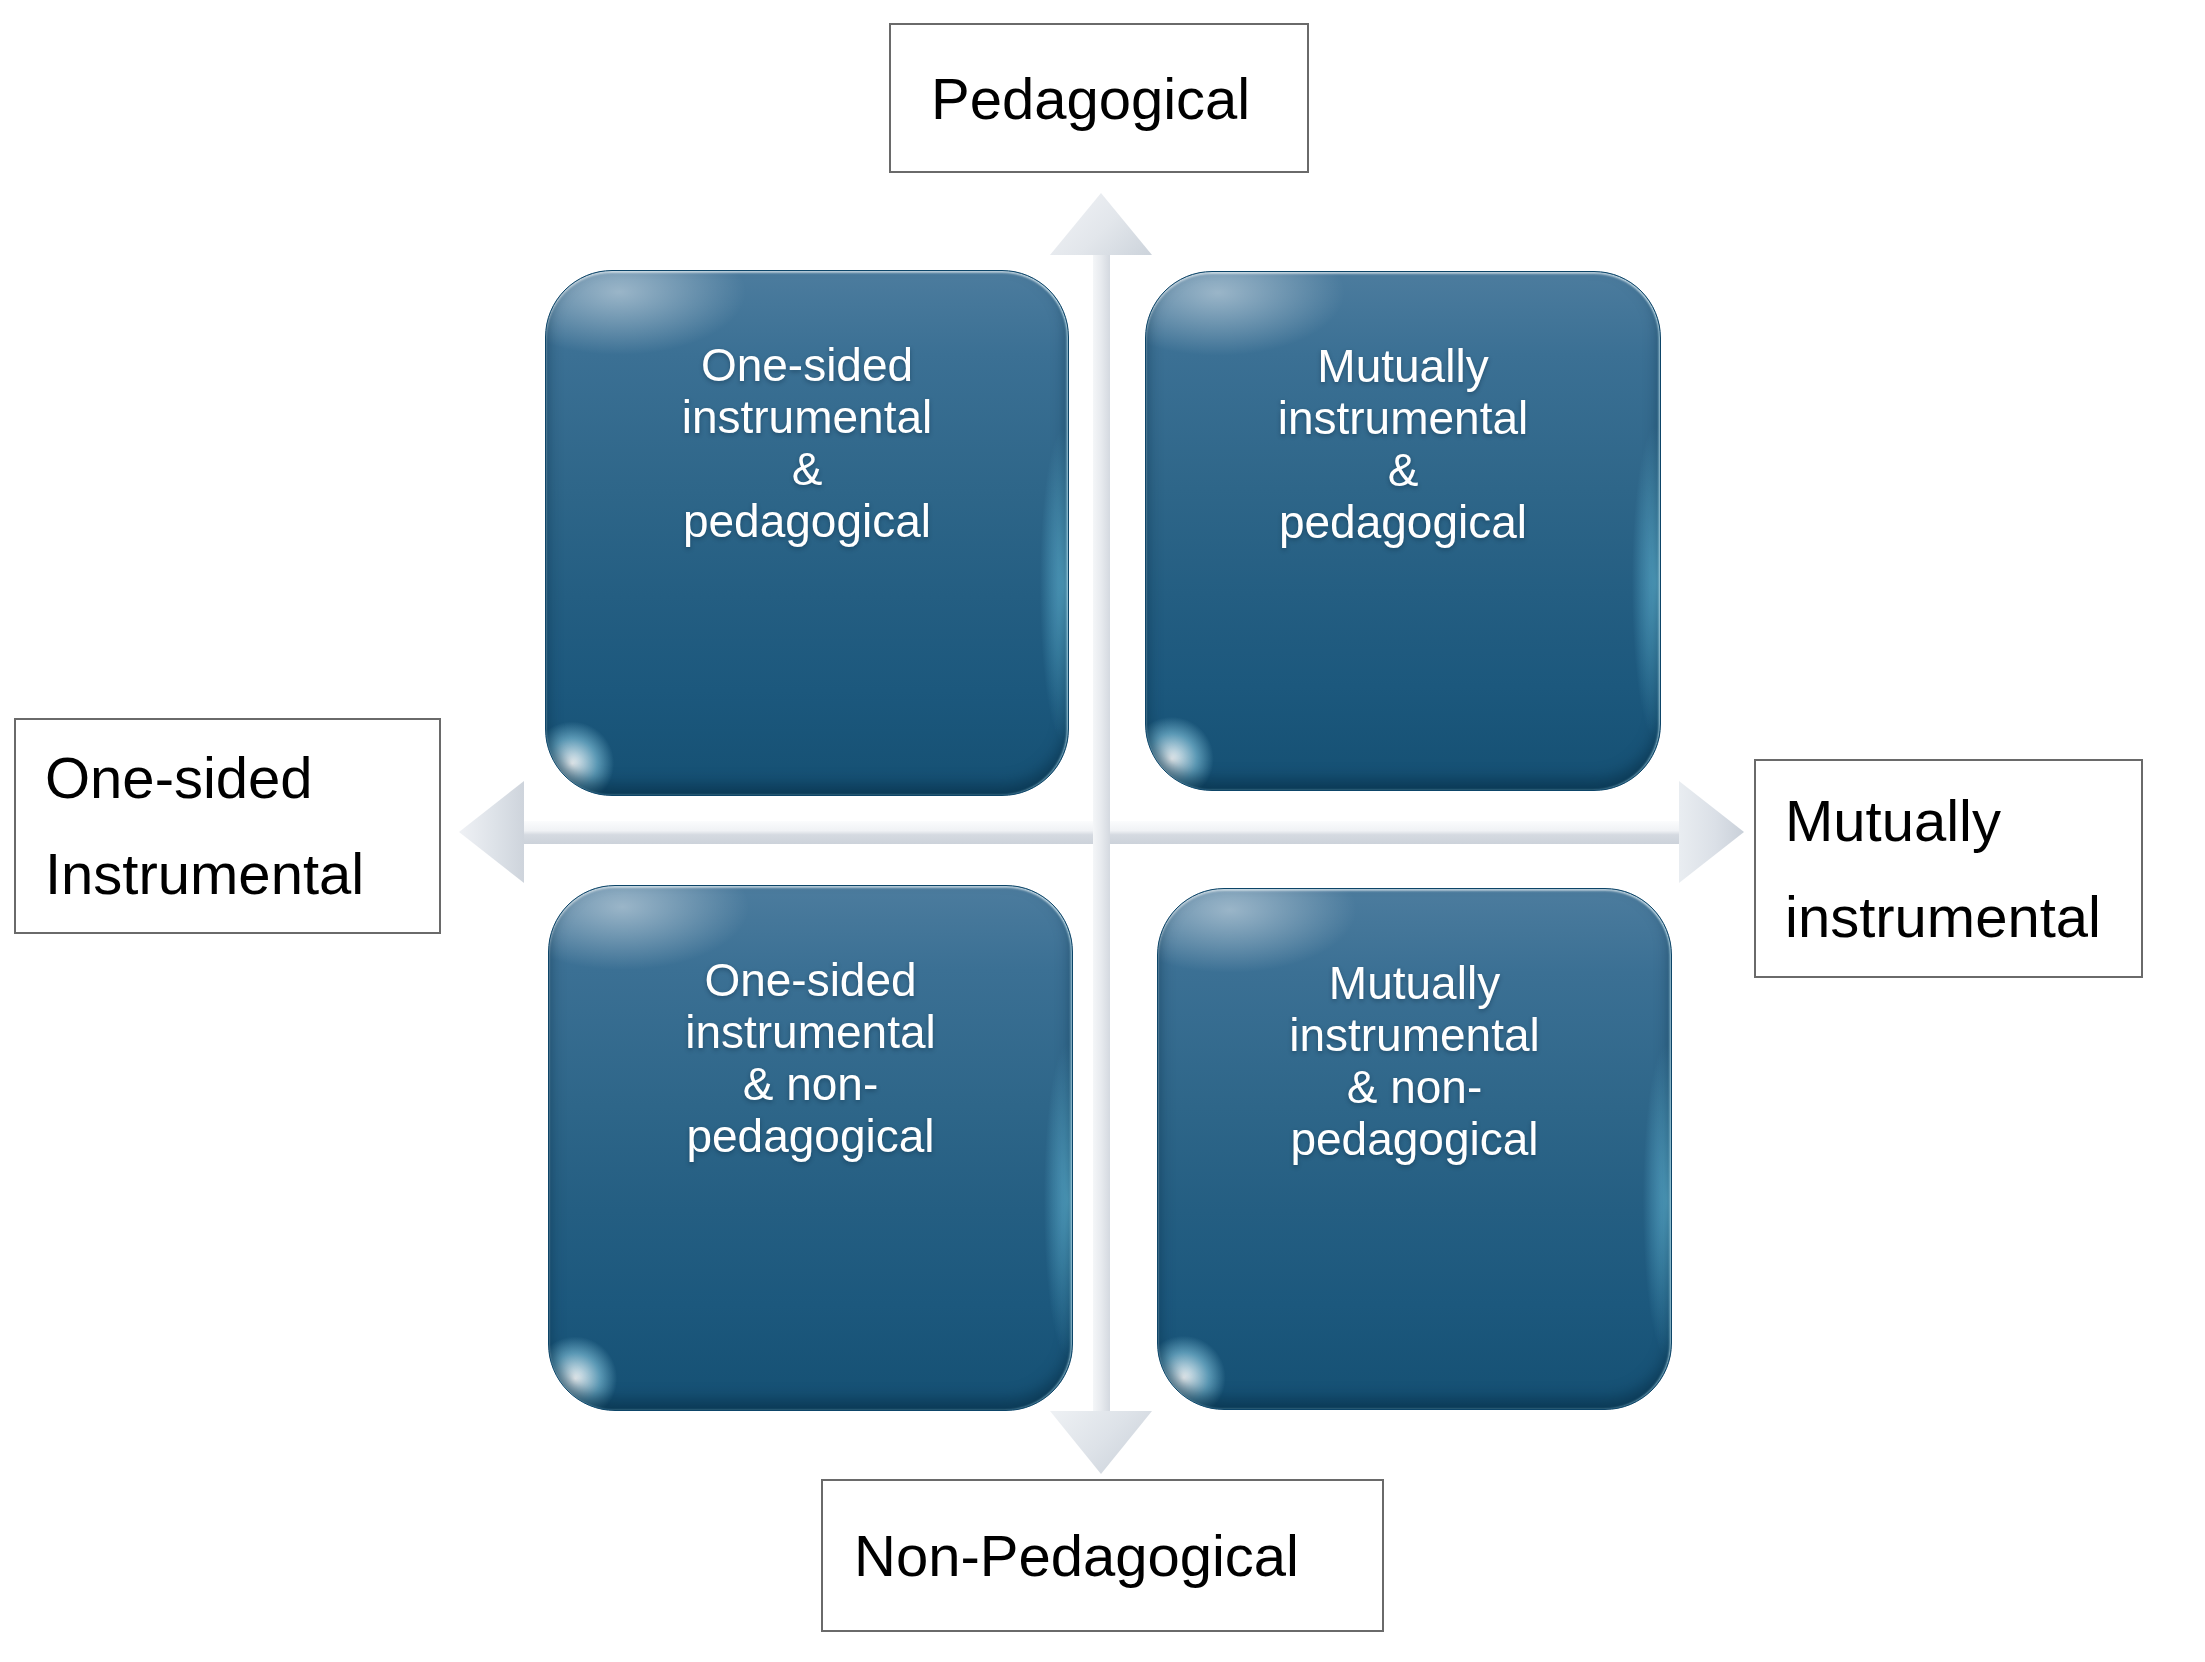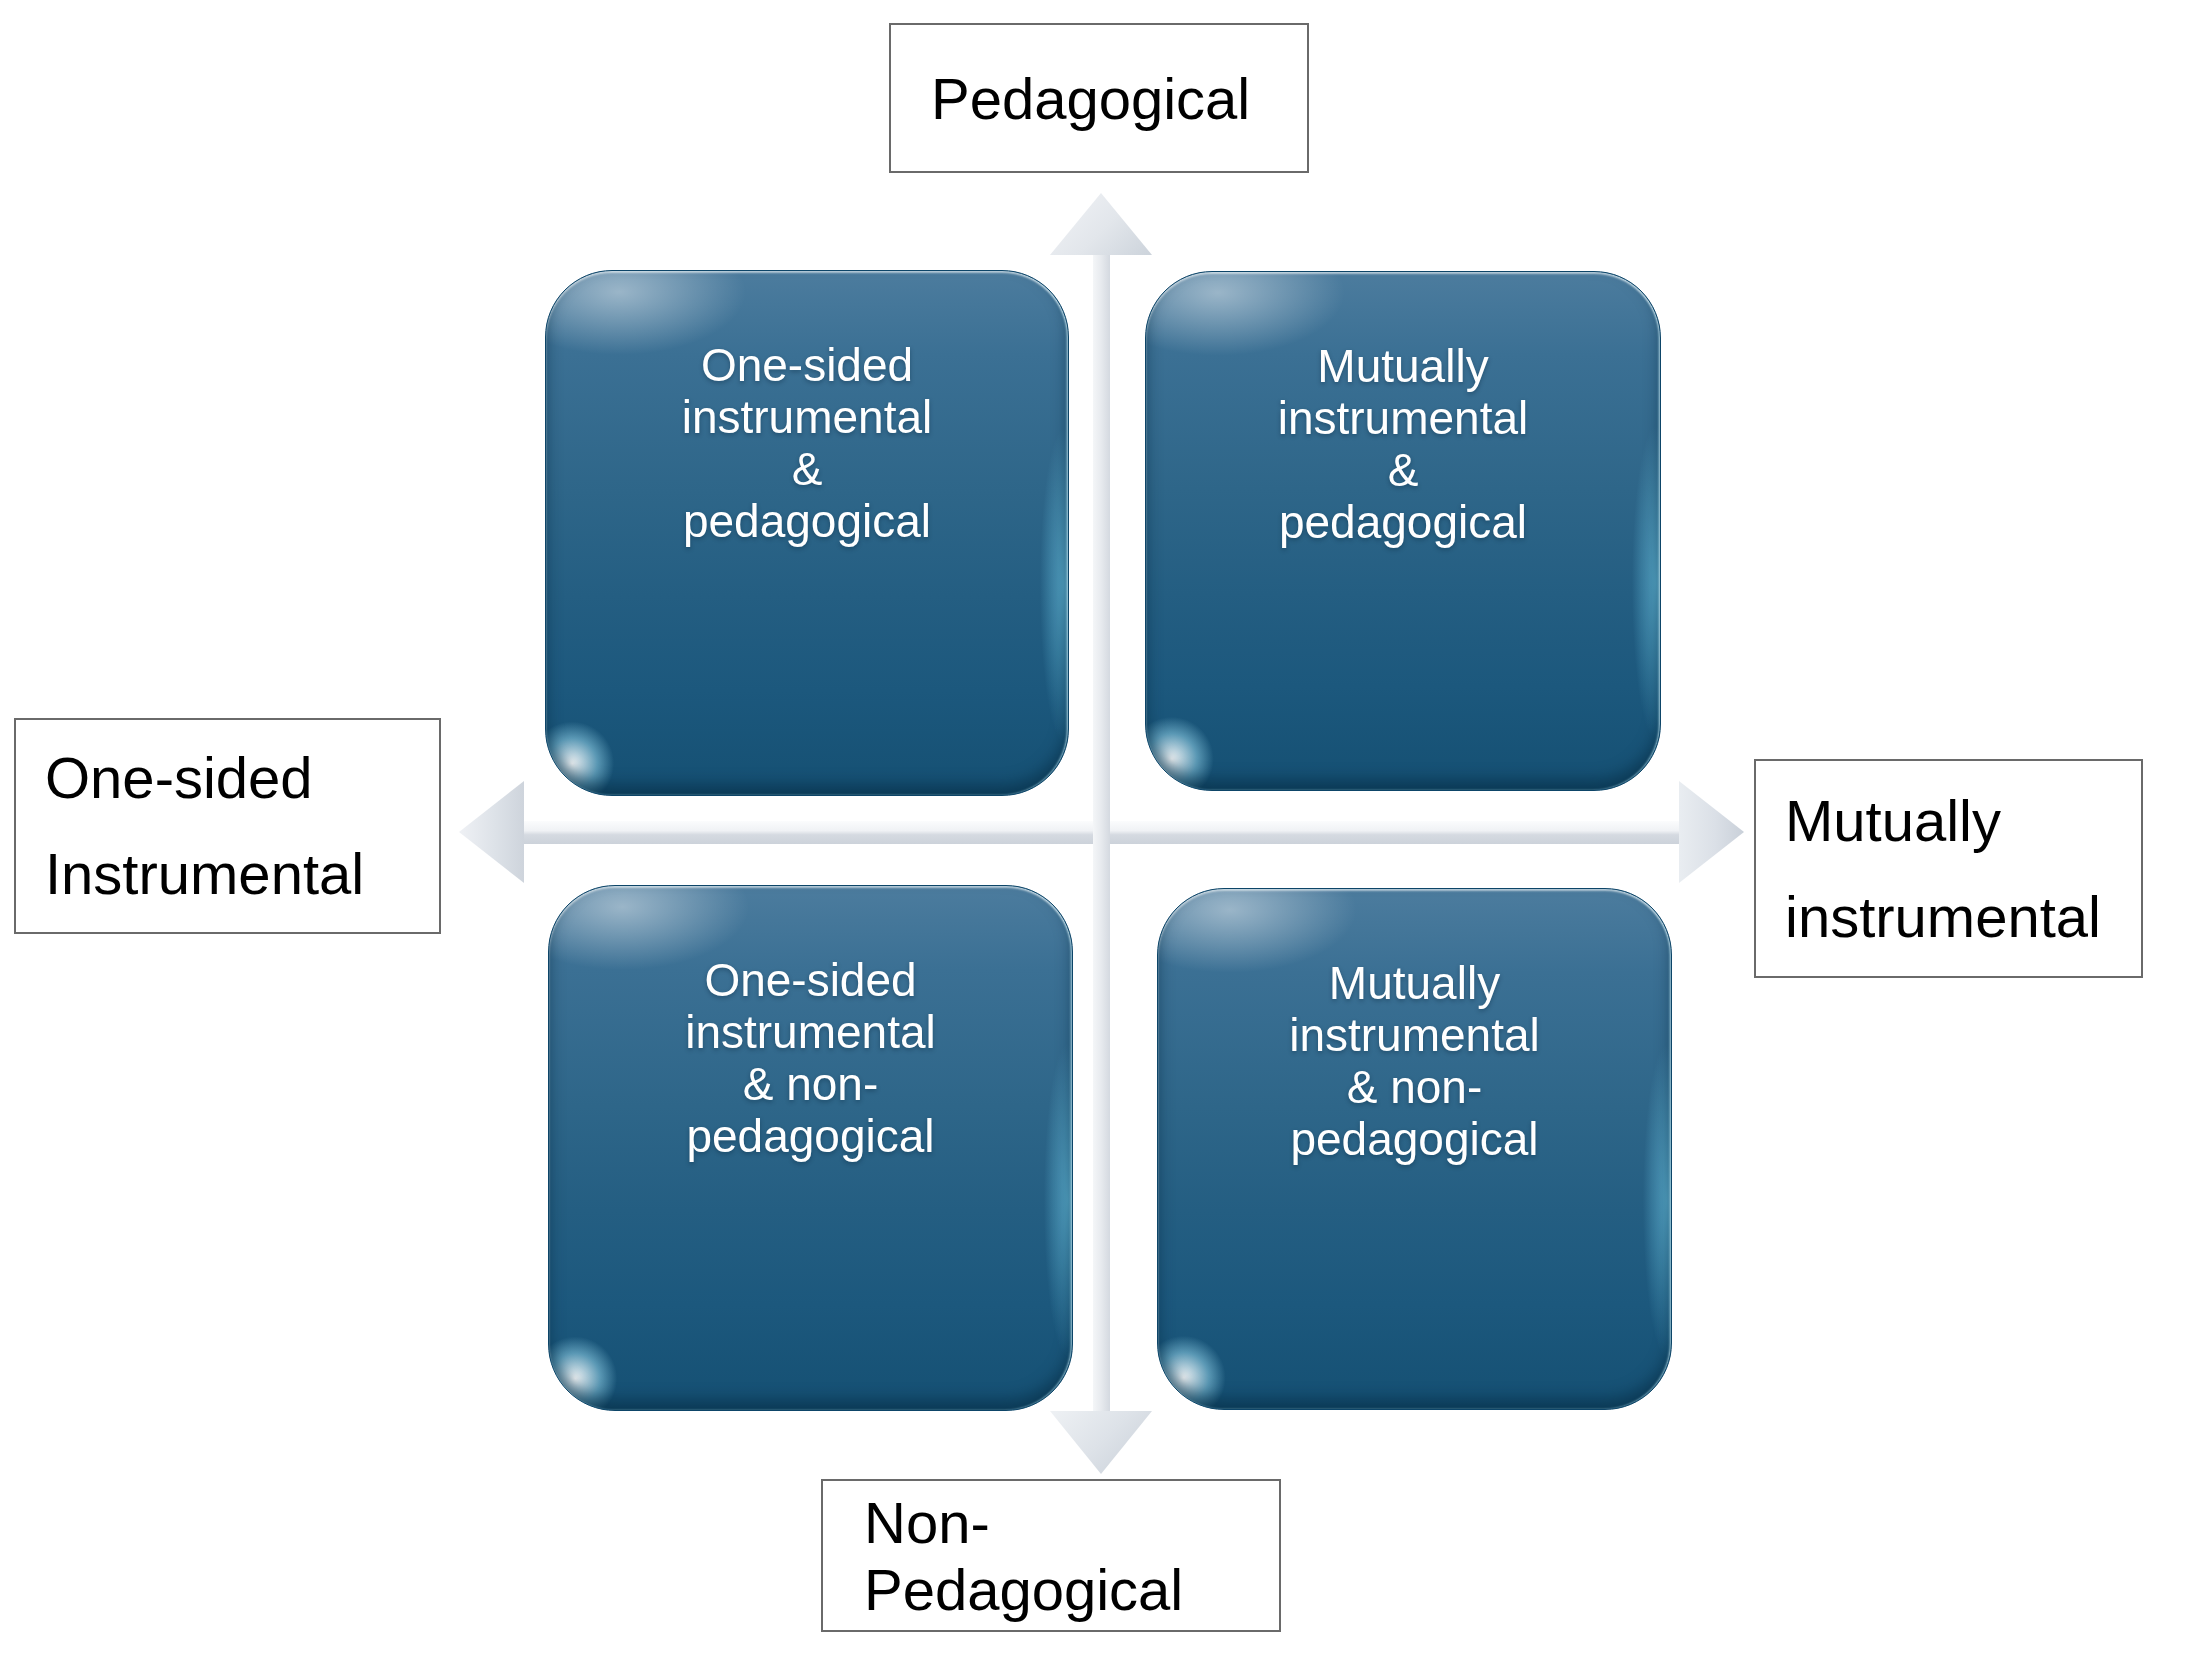--- a/index.html
+++ b/index.html
@@ -78,21 +78,21 @@
   }
 
   
   .qbox.tl{left:545px; top:270px; width:524px; height:526px;}
   .qbox.tr{left:1145px;top:271px; width:516px; height:520px;}
   .qbox.bl{left:548px; top:885px;width:525px; height:526px;}
   .qbox.br{left:1157px;top:888px;width:515px; height:522px;}
 
   
   .labelbox.top{left:889px;top:23px;  width:420px;height:150px;padding-left:40px;}
-  .labelbox.bottom{left:821px;top:1479px;width:460px;height:153px;padding-left:41px;}
+  .labelbox.bottom{left:821px;top:1479px;width:563px;height:153px;padding-left:31px;}
   .labelbox.left{left:14px;  top:718px;width:427px;height:216px;padding-left:29px;}
   .labelbox.right{left:1754px;top:759px;width:389px;height:219px;padding-left:29px;}
 </style>
 </head>
 <body>
 
 <div class="stage">
 
   <div class="shaft h"></div>
   <div class="shaft v"></div>

